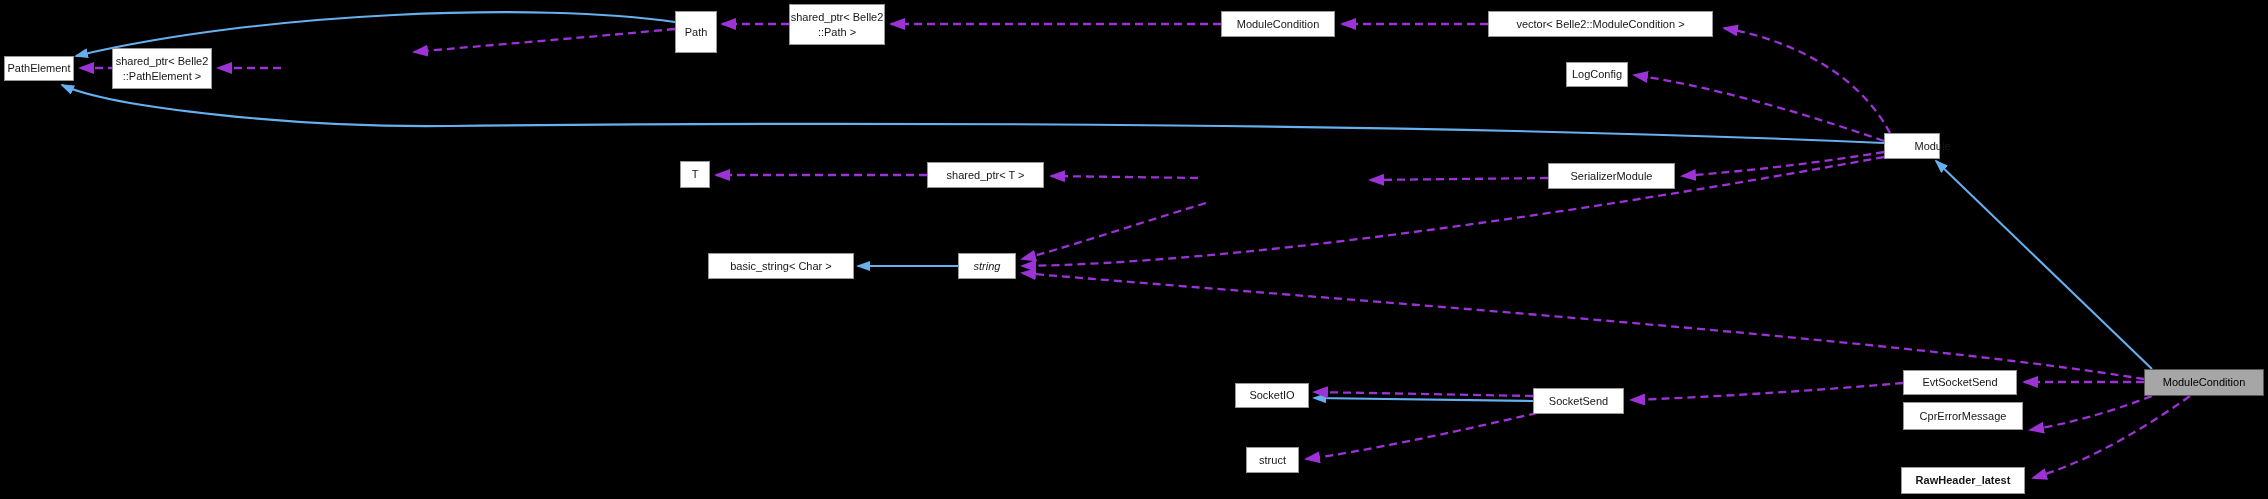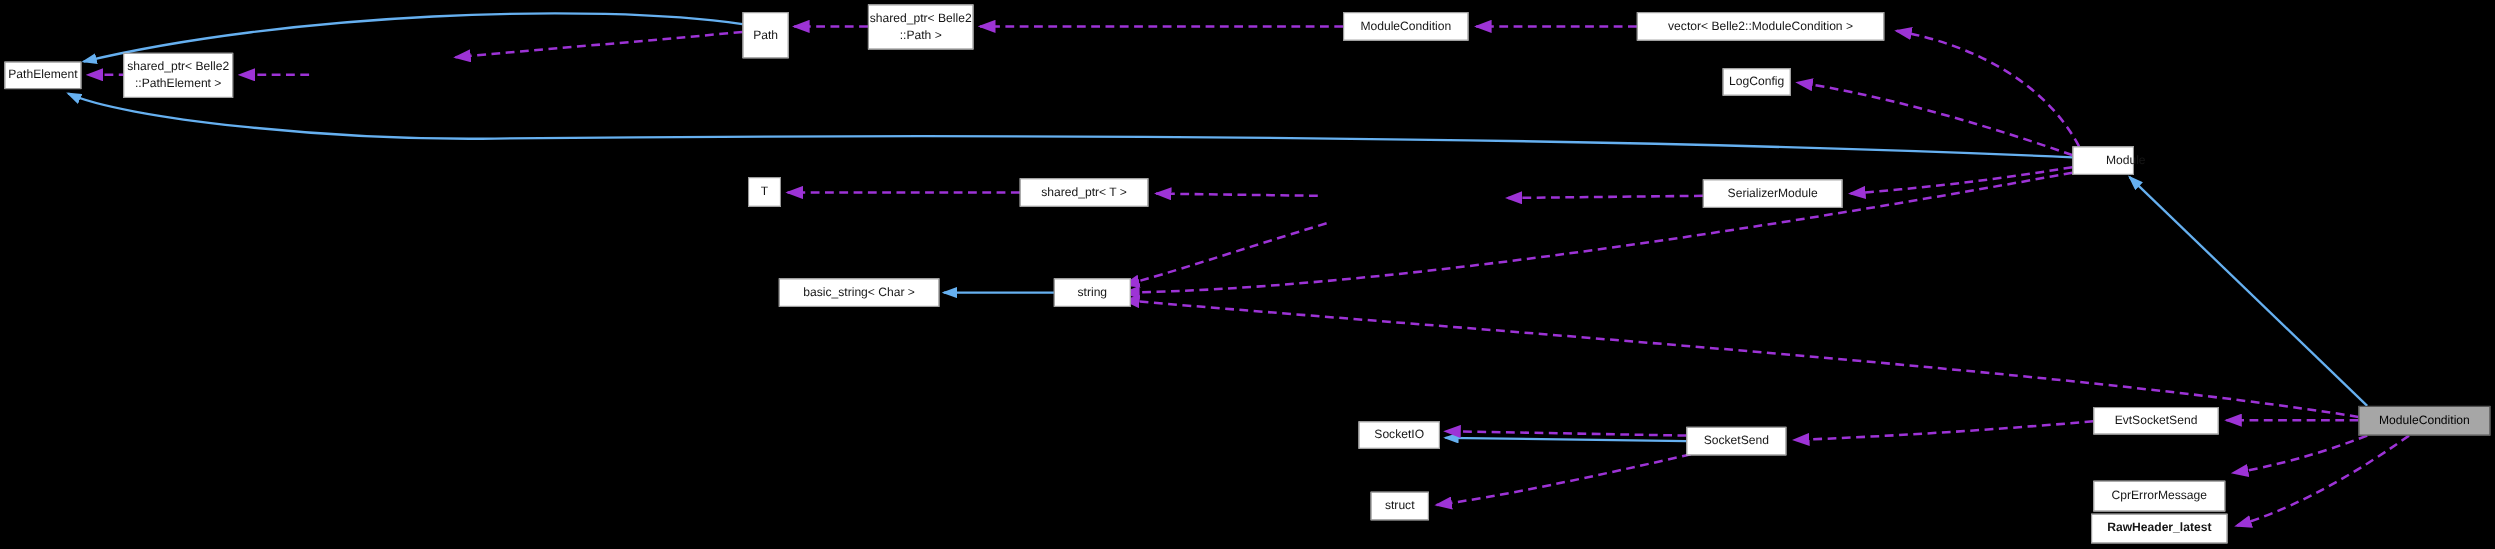--- a/index.html
+++ b/index.html
@@ -65,22 +65,22 @@
   <div class="node" style="left:789px;top:4px;width:96px;height:41px;">shared_ptr&lt; Belle2
 ::Path &gt;</div>
   <div class="node" style="left:1221px;top:11px;width:114px;height:26px;">ModuleCondition</div>
   <div class="node" style="left:1488px;top:11px;width:225px;height:26px;">vector&lt; Belle2::ModuleCondition &gt;</div>
   <div class="node" style="left:1566px;top:62px;width:62px;height:25px;">LogConfig</div>
   <div class="node" style="left:1884px;top:133px;width:56px;height:26px;padding-left:41px;">Module</div>
   <div class="node" style="left:680px;top:161px;width:30px;height:27px;">T</div>
   <div class="node" style="left:927px;top:162px;width:117px;height:26px;">shared_ptr&lt; T &gt;</div>
   <div class="node" style="left:1548px;top:163px;width:127px;height:26px;">SerializerModule</div>
   <div class="node" style="left:708px;top:253px;width:146px;height:26px;">basic_string&lt; Char &gt;</div>
-  <div class="node" style="left:958px;top:253px;width:70px;height:26px;">string</div>
+  <div class="node" style="left:958px;top:253px;width:58px;height:26px;font-style:italic;">string</div>
   <div class="node" style="left:1235px;top:383px;width:74px;height:25px;">SocketIO</div>
   <div class="node" style="left:1246px;top:447px;width:53px;height:26px;">struct</div>
   <div class="node" style="left:1533px;top:388px;width:91px;height:26px;">SocketSend</div>
   <div class="node" style="left:1903px;top:370px;width:114px;height:25px;">EvtSocketSend</div>
-  <div class="node" style="left:1903px;top:437px;width:120px;height:28px;">CprErrorMessage</div>
+  <div class="node" style="left:1903px;top:402px;width:120px;height:28px;">CprErrorMessage</div>
   <div class="node" style="left:1901px;top:467px;width:124px;height:27px;font-weight:bold;">RawHeader_latest</div>
   <div class="node hl" style="left:2144px;top:369px;width:120px;height:27px;">ModuleCondition</div>
 
 </div>
 
 </body></html>

